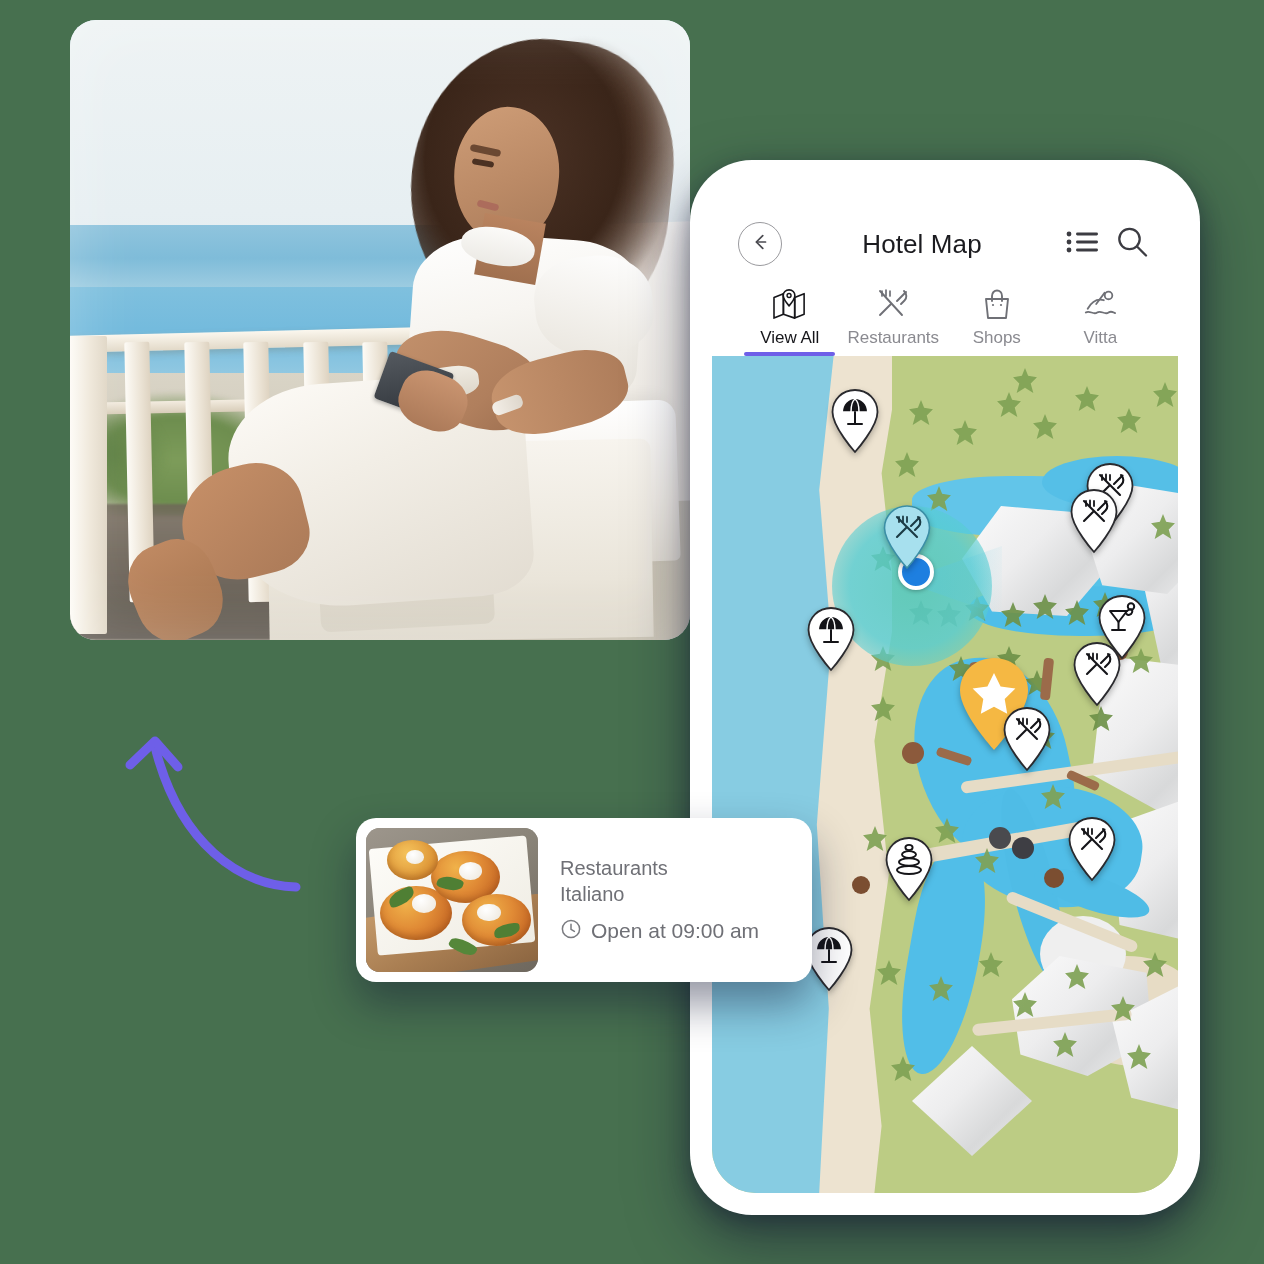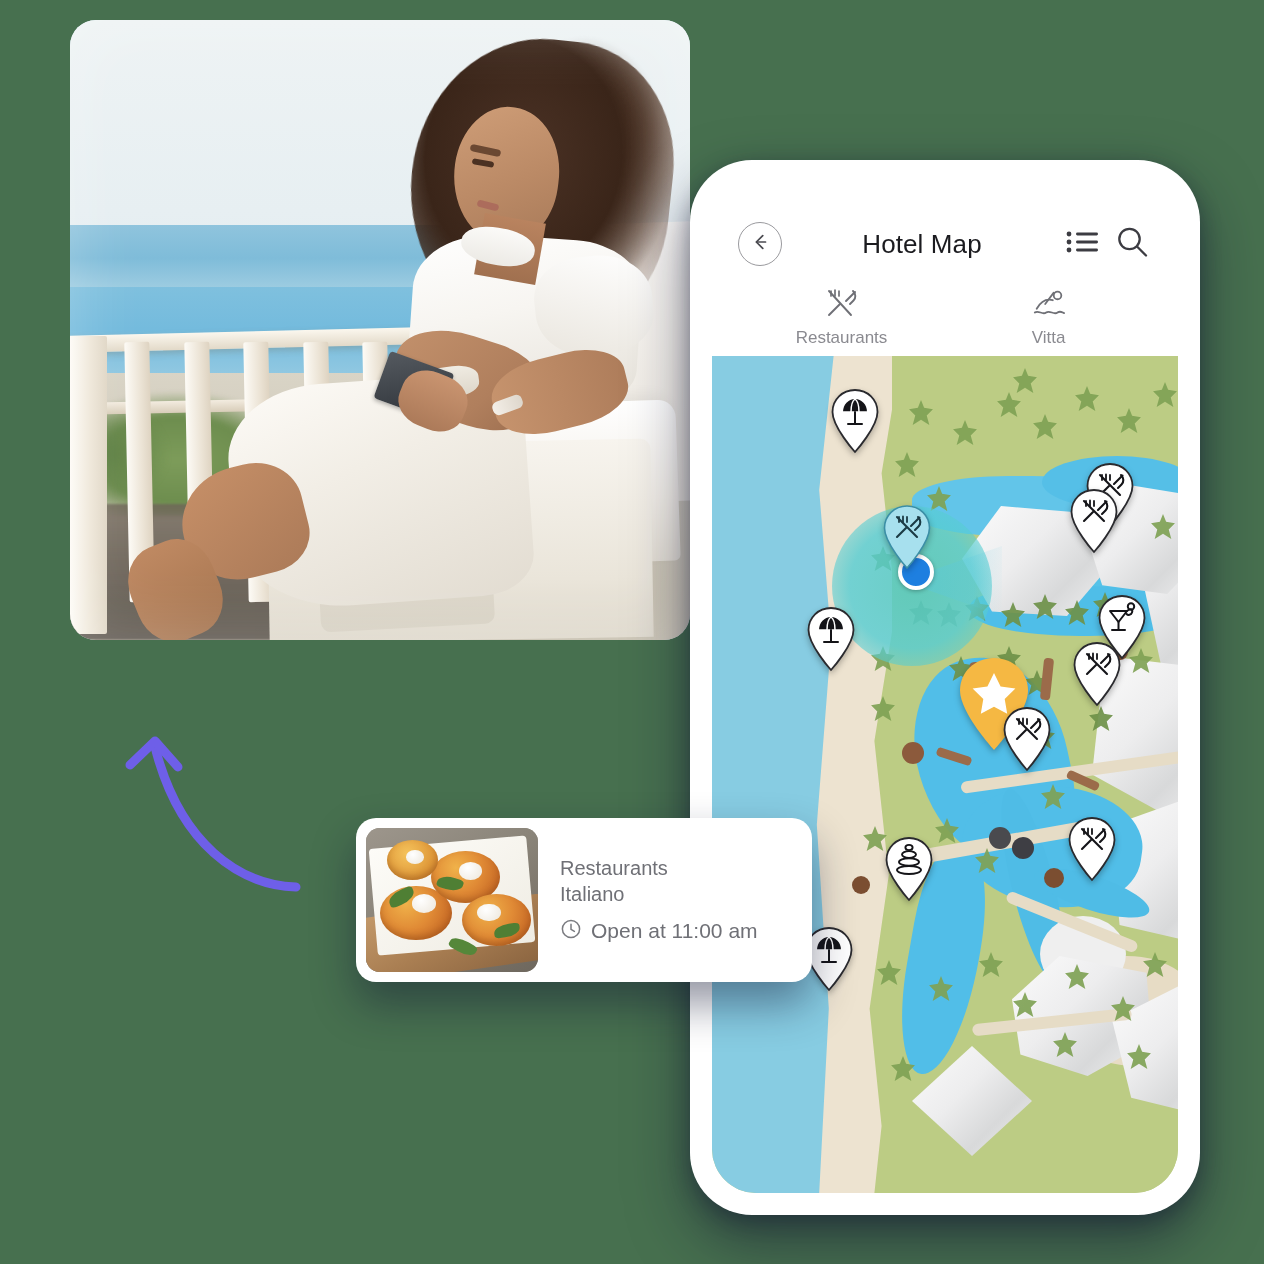--- a/index.html
+++ b/index.html
@@ -609,35 +609,60 @@
               <svg width="34" height="34" viewBox="0 0 34 34" fill="none">
                 <circle cx="14.5" cy="14" r="10.2" stroke="#3c3c42" stroke-width="2.3"></circle>
                 <path d="M22 21.5 L31 30.5" stroke="#3c3c42" stroke-width="2.3" stroke-linecap="round"></path>
               </svg>
             </span>
           </div>
         </div>
 
         <div class="tabs">
 
+          <div class="tab active">
+            <span class="tab-ico">
+              <svg width="36" height="32" viewBox="0 0 38 34" fill="none">
+                <path d="M2 10 L12 6 L12 28 L2 32 Z" stroke="#16161a" stroke-width="1.7" stroke-linejoin="round"></path>
+                <path d="M12 6 L24 10 L24 32 L12 28 Z" stroke="#16161a" stroke-width="1.7" stroke-linejoin="round"></path>
+                <path d="M24 10 L34 6 L34 28 L24 32 Z" stroke="#16161a" stroke-width="1.7" stroke-linejoin="round"></path>
+                <path d="M18 2 C21.6 2 24.2 4.7 24.2 8.1 C24.2 12 18 19 18 19 C18 19 11.8 12 11.8 8.1 C11.8 4.7 14.4 2 18 2 Z" fill="#ffffff" stroke="#16161a" stroke-width="1.7" stroke-linejoin="round"></path>
+                <circle cx="18" cy="8" r="2.1" stroke="#16161a" stroke-width="1.5"></circle>
+              </svg>
+            </span>
+            <span class="tab-label">View All</span>
+            <span class="underline"></span>
+          </div>
 
           <div class="tab">
             <span class="tab-ico">
               <svg width="34" height="32" viewBox="0 0 34 32" fill="none">
                 <path d="M4 3 L26 27" stroke="#6f7076" stroke-width="1.9" stroke-linecap="round"></path>
                 <path d="M28 3 C31 6 31 10 28.5 12.5 L25 16" stroke="#6f7076" stroke-width="1.9" stroke-linecap="round" stroke-linejoin="round"></path>
                 <path d="M30 4 L21 13" stroke="#6f7076" stroke-width="1.9" stroke-linecap="round"></path>
                 <path d="M4 27 L15 16" stroke="#6f7076" stroke-width="1.9" stroke-linecap="round"></path>
                 <path d="M6 3 L6 8 M10 2 L10 8 M14 3 L14 8" stroke="#6f7076" stroke-width="1.7" stroke-linecap="round"></path>
               </svg>
             </span>
             <span class="tab-label">Restaurants</span>
             <span class="underline"></span>
           </div>
 
+          <div class="tab">
+            <span class="tab-ico">
+              <svg width="32" height="32" viewBox="0 0 30 32" fill="none">
+                <path d="M4 11 H26 L24 30 H6 Z" stroke="#6f7076" stroke-width="1.9" stroke-linejoin="round"></path>
+                <path d="M10 13 V8 C10 4.7 12.3 2.5 15 2.5 C17.7 2.5 20 4.7 20 8 V13" stroke="#6f7076" stroke-width="1.9" stroke-linecap="round"></path>
+                <circle cx="11" cy="17" r="1.1" fill="#6f7076"></circle>
+                <circle cx="19" cy="17" r="1.1" fill="#6f7076"></circle>
+              </svg>
+            </span>
+            <span class="tab-label">Shops</span>
+            <span class="underline"></span>
+          </div>
 
           <div class="tab">
             <span class="tab-ico">
               <svg width="36" height="32" viewBox="0 0 38 32" fill="none">
                 <circle cx="28" cy="7" r="4" stroke="#6f7076" stroke-width="1.9"></circle>
                 <path d="M6 21 C10 14 16 10 23 12" stroke="#6f7076" stroke-width="1.9" stroke-linecap="round"></path>
                 <path d="M15 16 L24 4" stroke="#6f7076" stroke-width="1.9" stroke-linecap="round"></path>
                 <path d="M4 25 C8 22 12 28 16 25 C20 22 24 28 28 25 C31 22.8 33 25 35 25.6" stroke="#6f7076" stroke-width="1.9" stroke-linecap="round" fill="none"></path>
               </svg>
             </span>
@@ -930,18 +955,18 @@
     <div class="card-body">
       <div class="card-cat">Restaurants</div>
       <div class="card-sub">Italiano</div>
       <div class="card-hours">
         <span>
           <svg width="22" height="22" viewBox="0 0 22 22" fill="none">
             <circle cx="11" cy="11" r="8.6" stroke="#7a7b80" stroke-width="1.5"></circle>
             <path d="M11 6.2 V11.3 L14.4 13.4" stroke="#7a7b80" stroke-width="1.5" stroke-linecap="round"></path>
           </svg>
         </span>
-        <span class="card-hours-text">Open at 11:00 am</span>
+        <span class="card-hours-text">Open at 09:00 am</span>
       </div>
     </div>
   </div>
 
 </div>
 
 </body></html>

